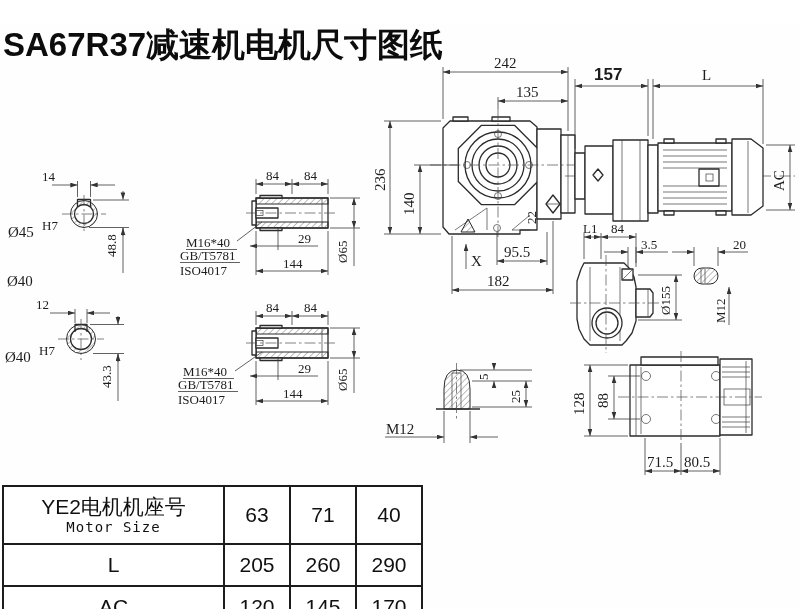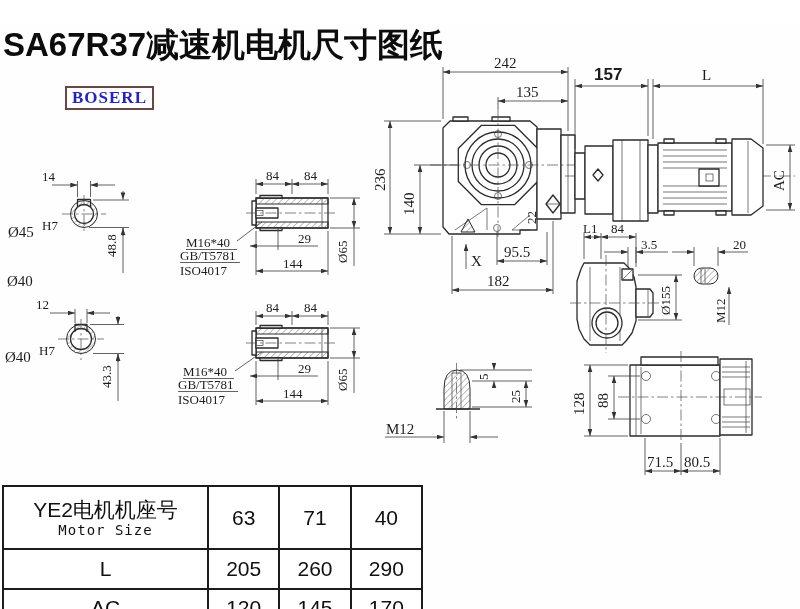--- a/index.html
+++ b/index.html
@@ -15,31 +15,30 @@
   .olw{stroke:#2b2b2b;stroke-width:1.3;fill:#ffffff;stroke-linejoin:round;}
   .tn{stroke:#3c3c3c;stroke-width:.7;fill:none;}
   .dm{stroke:#3a3a3a;stroke-width:.8;fill:none;}
   .cl{stroke:#4a4a4a;stroke-width:.7;fill:none;stroke-dasharray:11 3 2.5 3;}
   .ht{fill:url(#h);stroke:#2b2b2b;stroke-width:1;}
   .dtb{font-family:"Liberation Sans",sans-serif;font-weight:700;font-size:17px;}
   .big{font-size:15px;}
   table{position:absolute;left:2px;top:462px;border-collapse:collapse;table-layout:fixed;
         width:421px;height:144px;background:#fff;}
   td{border:2px solid #1c1c1c;text-align:center;vertical-align:middle;color:#101010;
-     font-size:21px;padding:0;}
+     font-size:21px;padding:8px;}
   td.hd{width:203px;line-height:1.15;}
   .en{font-family:"DejaVu Sans Mono",monospace;font-size:14px;letter-spacing:1px;}
   .cn{font-size:21px;}
 </style>
 </head>
 <body>
 
 <div id="page">
   <div id="title">SA67R37减速机电机尺寸图纸</div>
-  <div id="logo">BOSERL</div>
 
   <svg width="800" height="609" viewBox="0 0 800 609">
     <defs>
       <pattern id="h" width="4.5" height="4.5" patternTransform="rotate(45)" patternUnits="userSpaceOnUse">
         <line x1="0" y1="0" x2="0" y2="4.5" stroke="#5a5a5a" stroke-width="0.8"></line>
       </pattern>
       <marker id="ar" orient="auto-start-reverse" markerWidth="10" markerHeight="7" refX="9" refY="3">
         <path d="M0,0 L9,3 L0,6 Z" fill="#333"></path>
       </marker>
     </defs>

